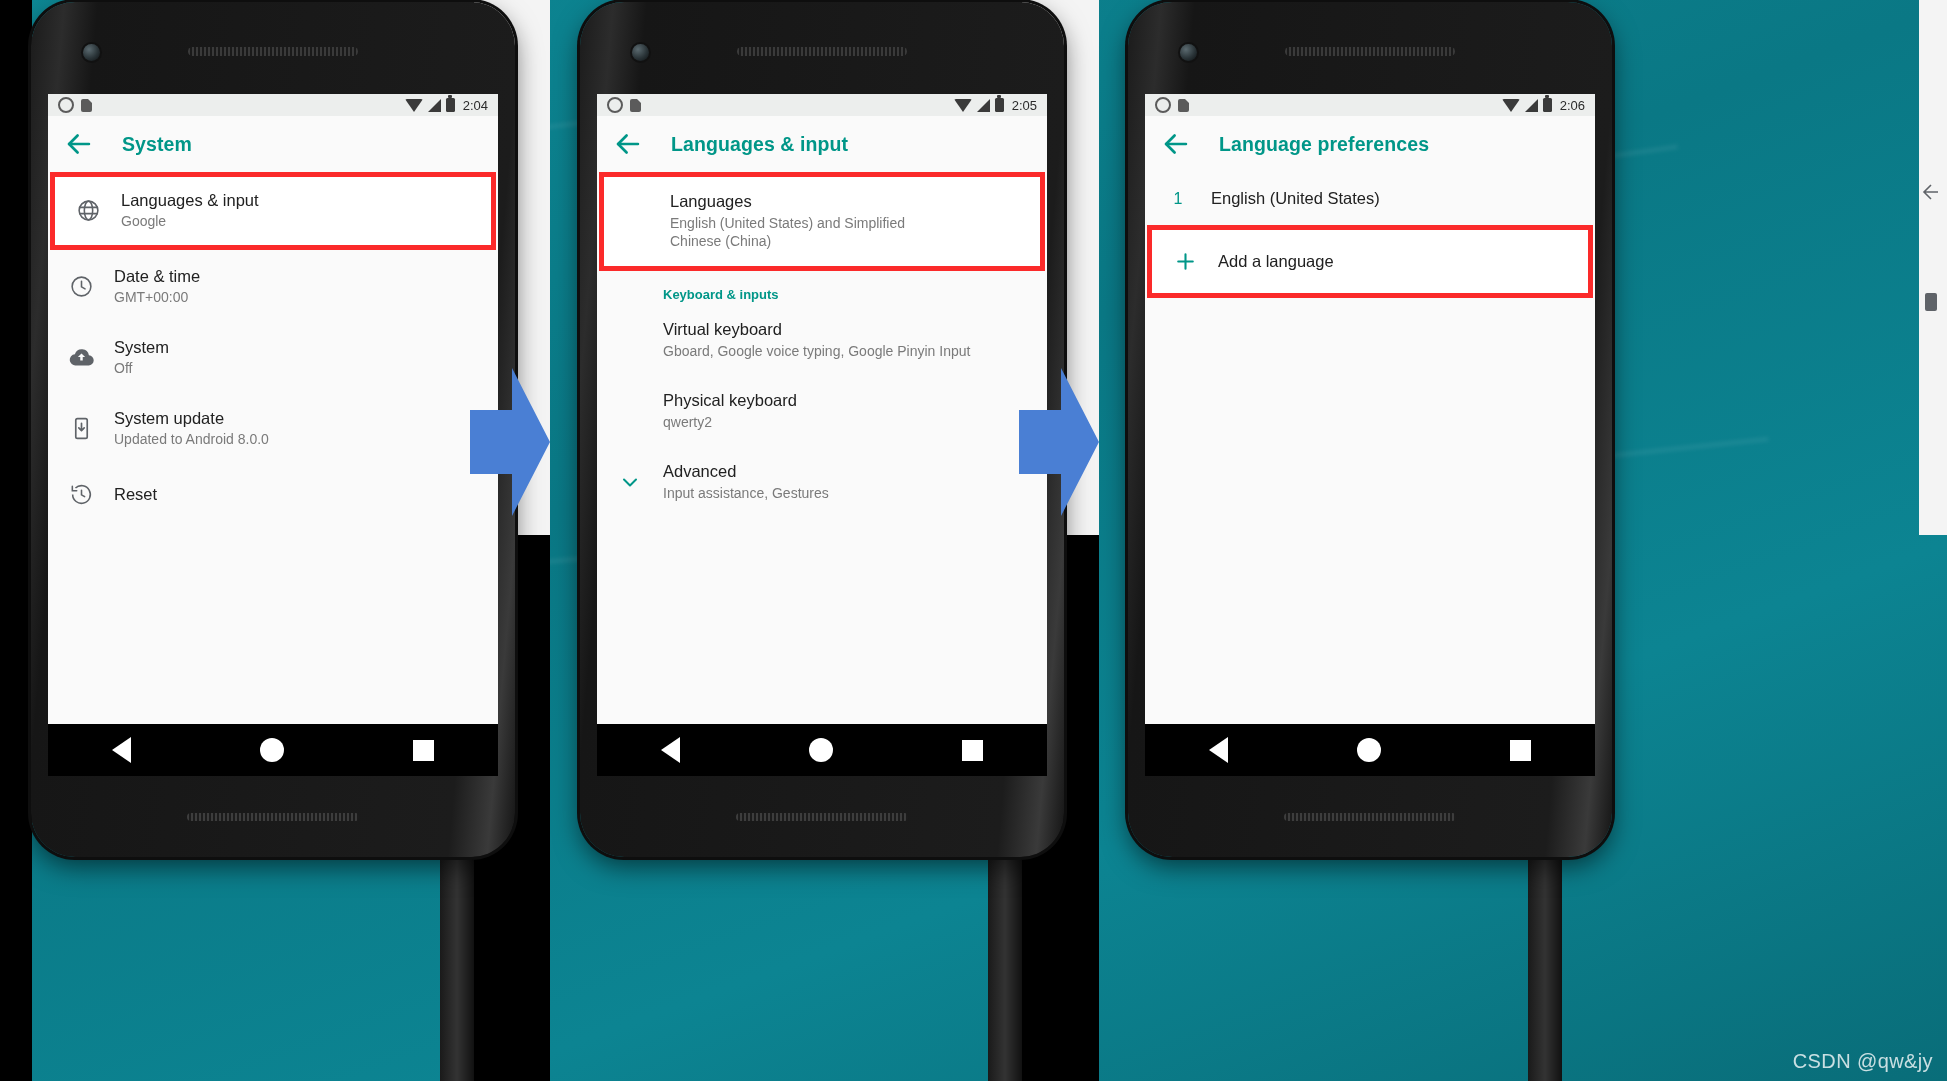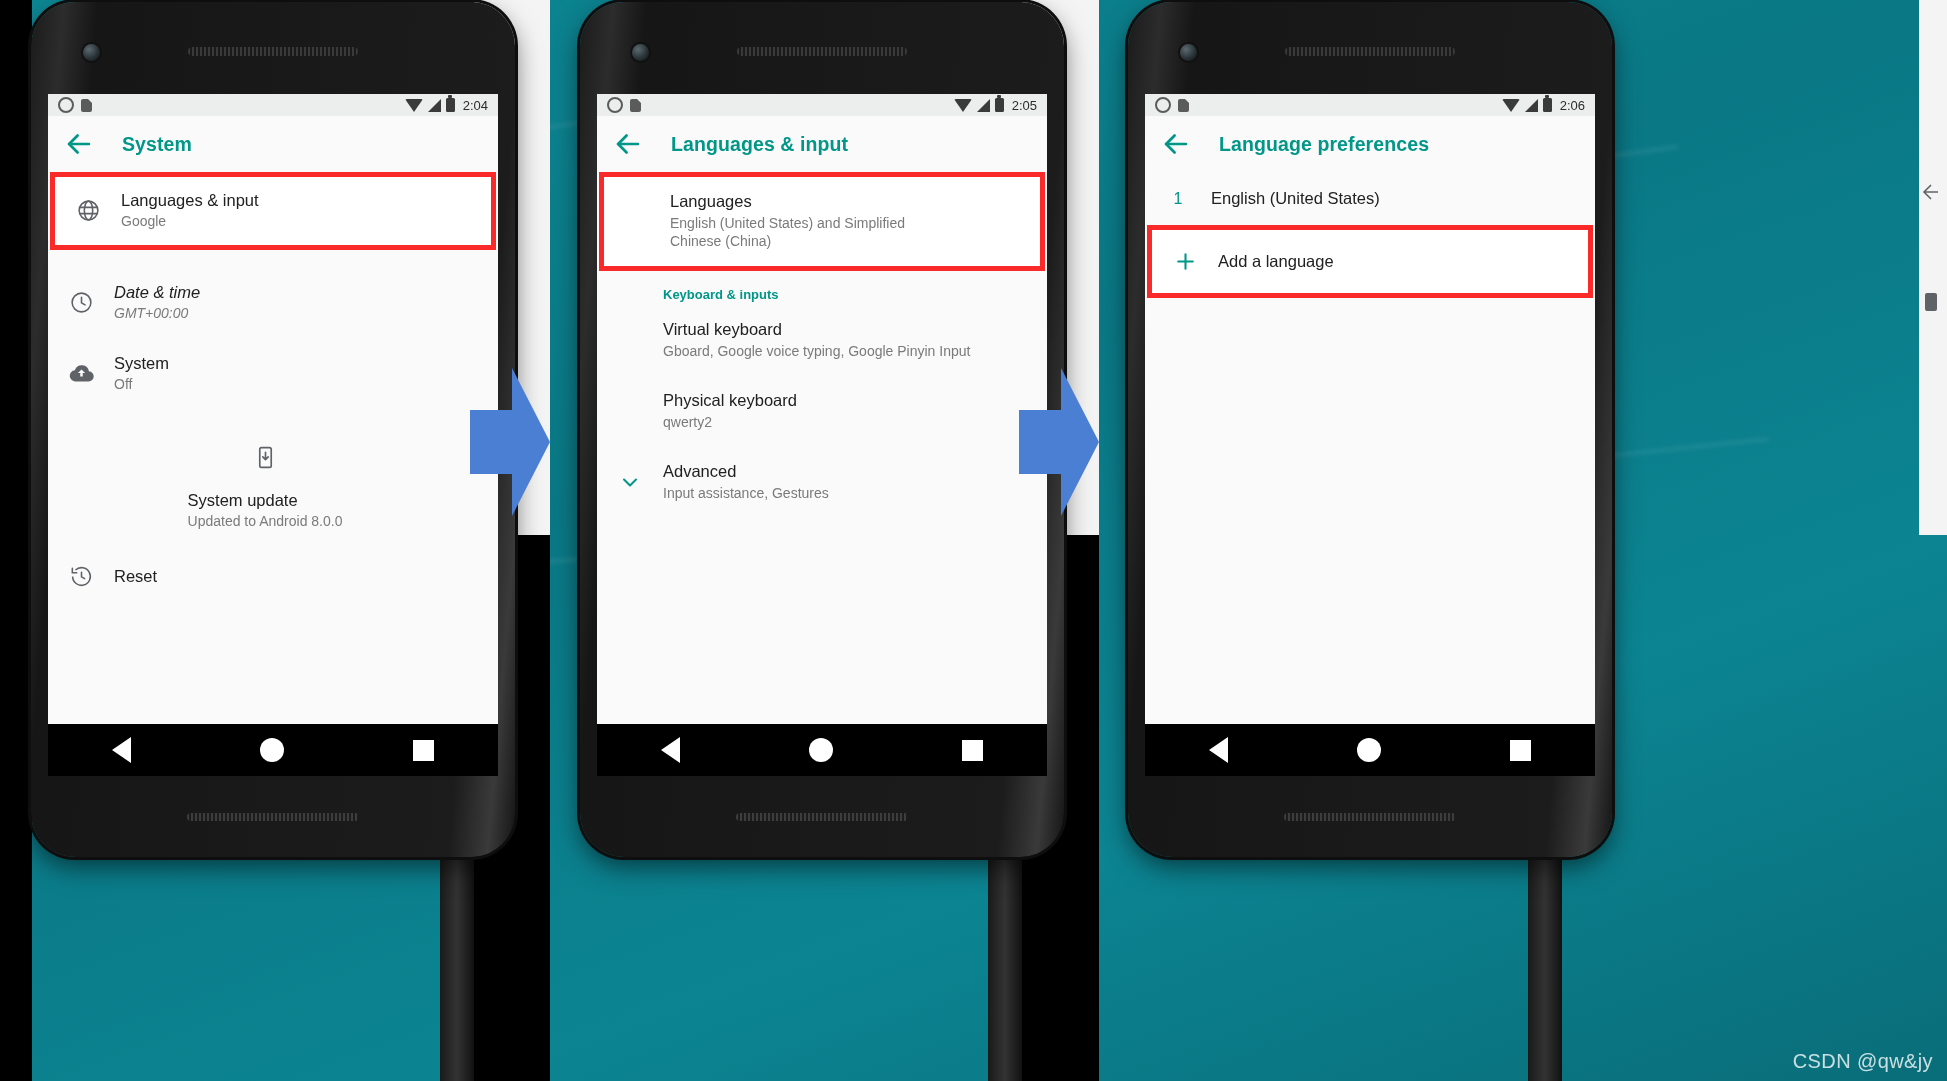--- a/index.html
+++ b/index.html
@@ -174,21 +174,21 @@
               <ellipse cx="12" cy="12" rx="4" ry="9"></ellipse>
               <path d="M3.2 9h17.6M3.2 15h17.6"></path>
             </svg>
         </div>
         <div class="row-text">
           <div class="row-title">Languages &amp; input</div>
           <div class="row-sub">Google</div>
         </div>
       </div>
 
-      <div class="row" style="padding-top:33px;font-style:italic;">
+      <div class="row" style="padding-top:17px;">
         <div class="row-icon">
           <svg width="25" height="25" viewBox="0 0 24 24" fill="none" stroke="#5f6368" stroke-width="1.5">
               <circle cx="12" cy="12" r="9"></circle>
               <path d="M12 7v5.3l3.4 2" stroke-linecap="round"></path>
             </svg>
         </div>
         <div class="row-text">
           <div class="row-title">Date &amp; time</div>
           <div class="row-sub">GMT+00:00</div>
         </div>
@@ -200,21 +200,21 @@
               <path d="M18.6 10.1A6.5 6.5 0 0 0 6.1 9 5 5 0 0 0 7 19h11.2a4.45 4.45 0 0 0 .4-8.9z"></path>
               <path d="M12 8.4l3.2 3.2h-2.1v3h-2.2v-3H8.8z" fill="#fafafa"></path>
             </svg>
         </div>
         <div class="row-text">
           <div class="row-title">System</div>
           <div class="row-sub">Off</div>
         </div>
       </div>
 
-      <div class="row" style="padding-top:17px;flex-direction:column;">
+      <div class="row" style="padding-top:17px;">
         <div class="row-icon">
           <svg width="25" height="25" viewBox="0 0 24 24" fill="none" stroke="#5f6368" stroke-width="1.6">
               <rect x="6.5" y="2.5" width="11" height="19" rx="1.6"></rect>
               <path d="M12 7v7m0 0l-2.6-2.6M12 14l2.6-2.6" stroke-linecap="round"></path>
             </svg>
         </div>
         <div class="row-text">
           <div class="row-title">System update</div>
           <div class="row-sub">Updated to Android 8.0.0</div>
         </div>

